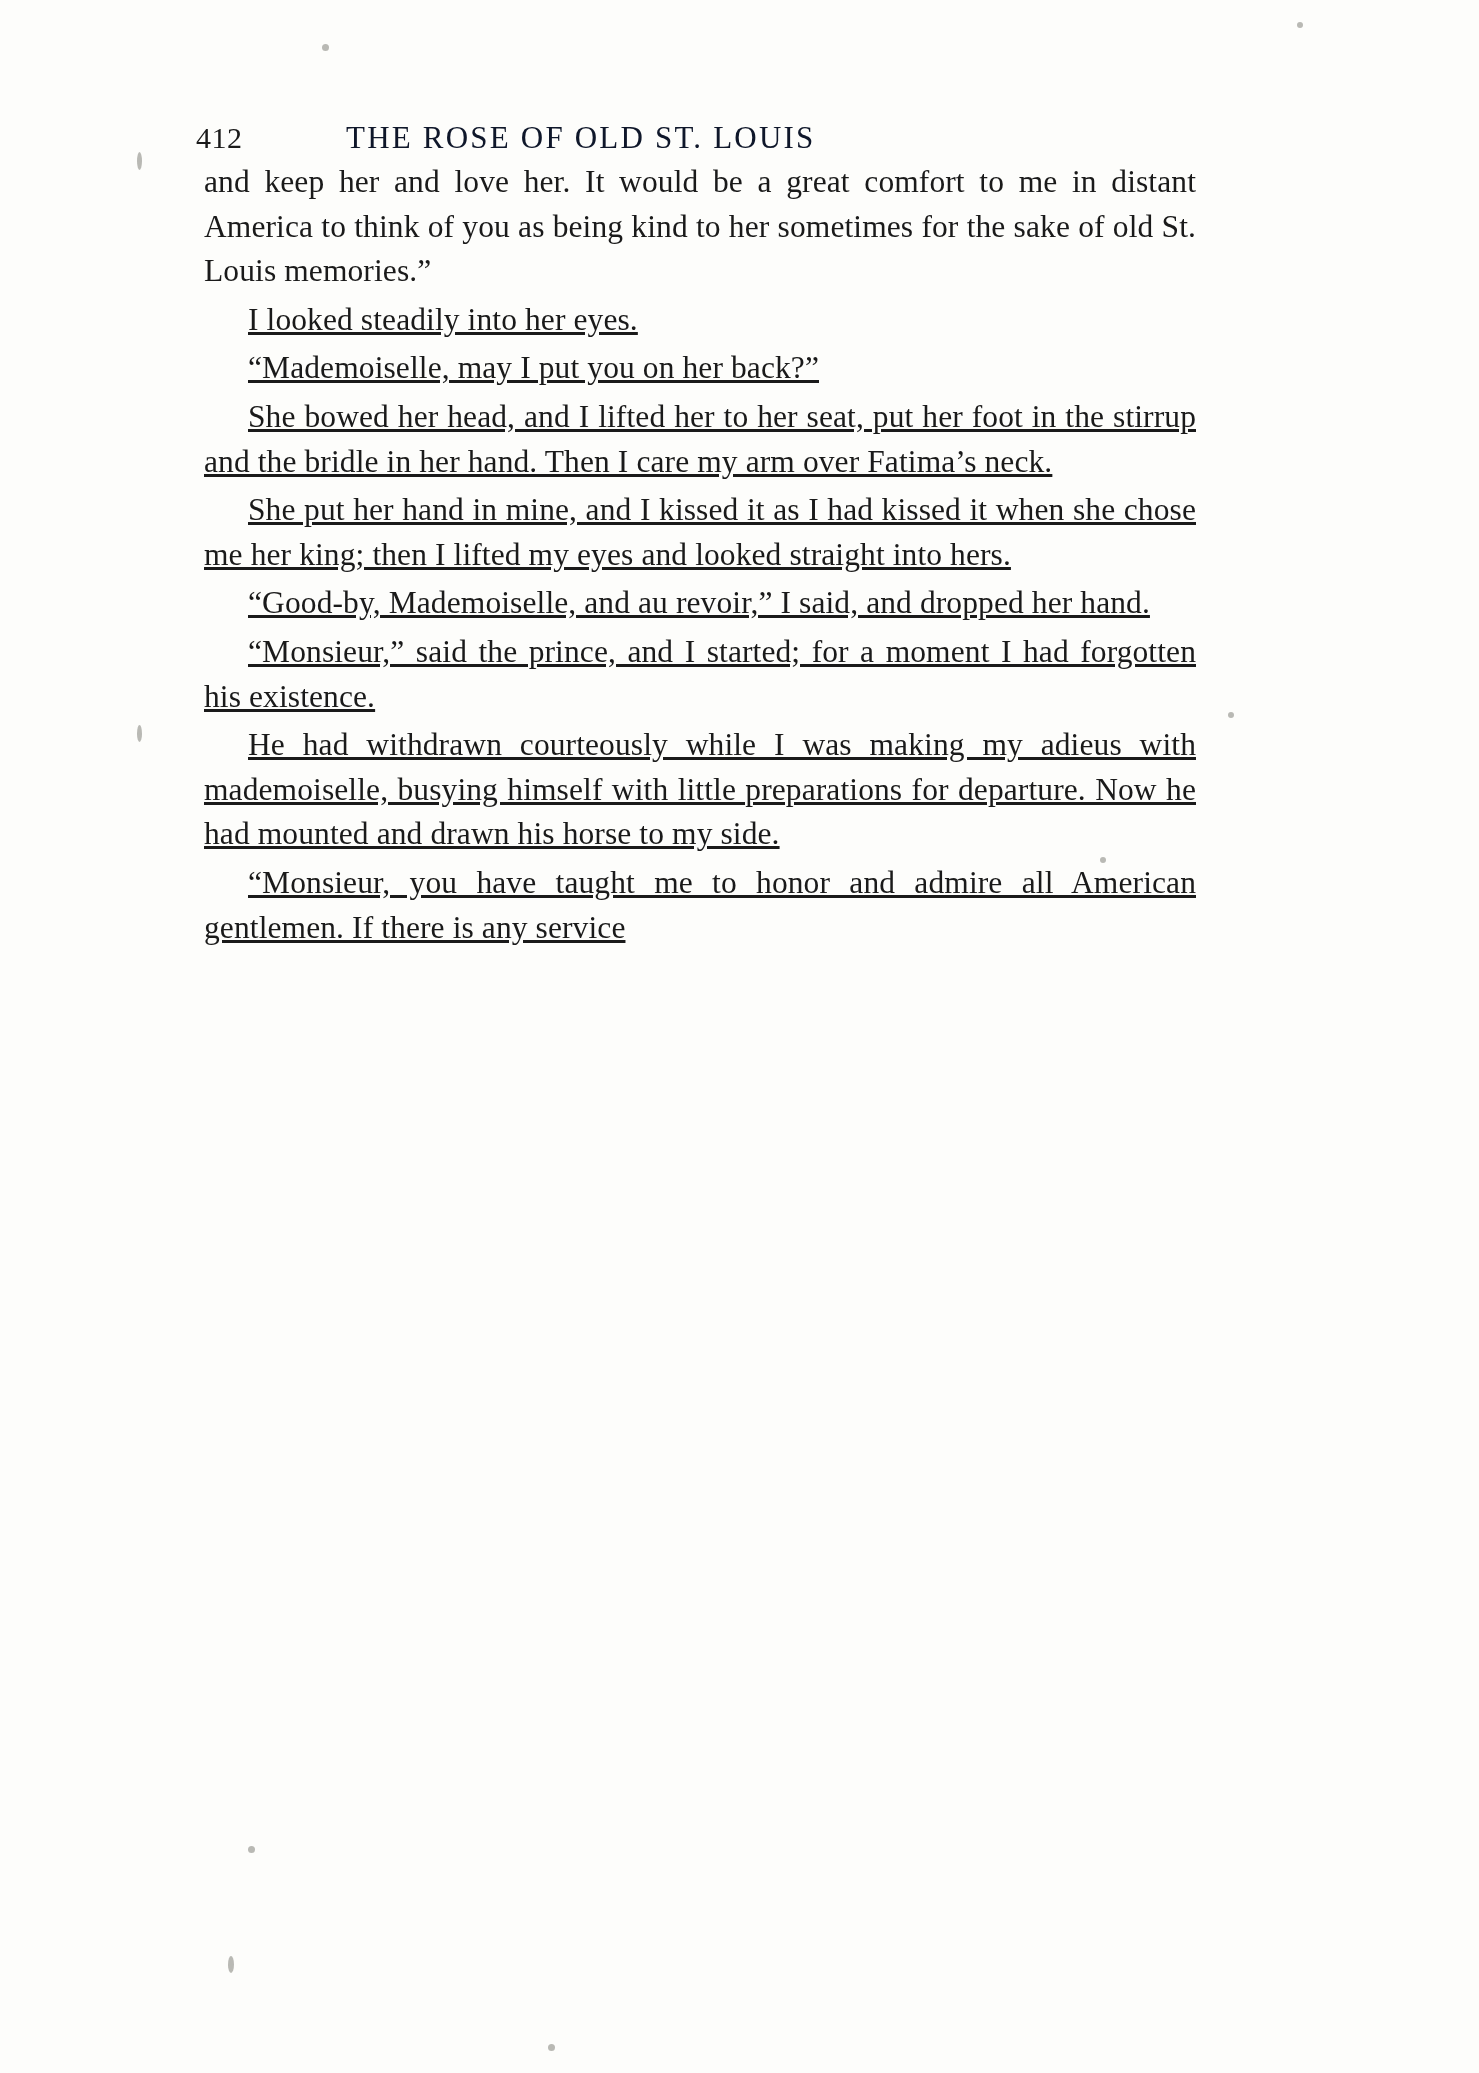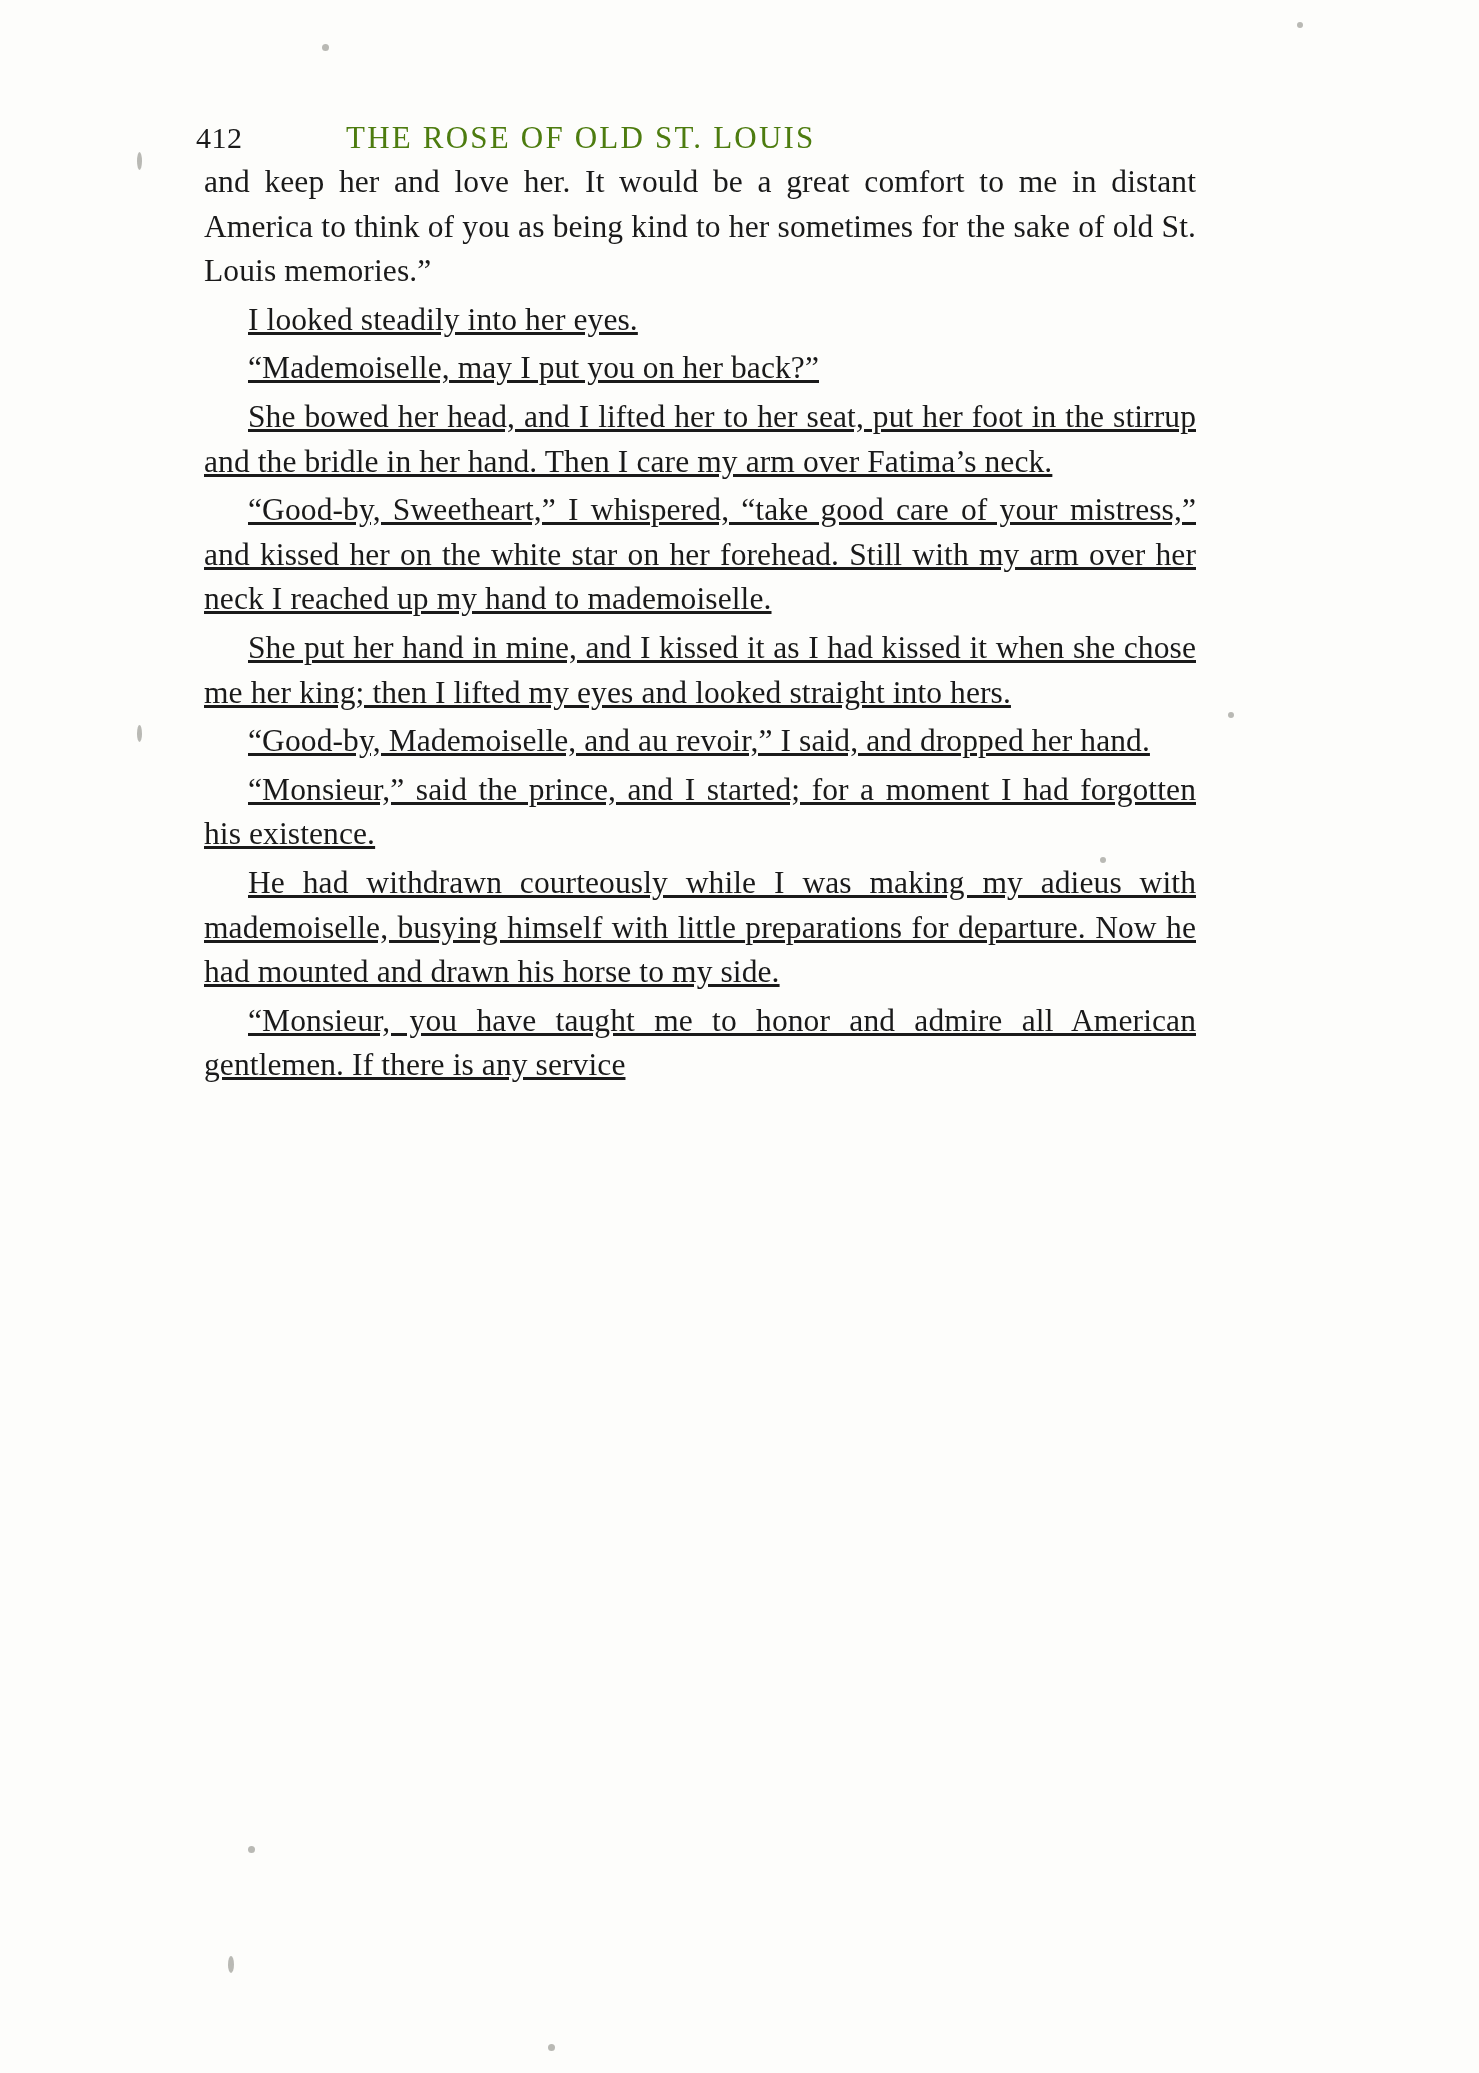--- a/index.html
+++ b/index.html
@@ -35,21 +35,21 @@
   .folio {
     font-size: 30px;
     letter-spacing: 0.5px;
     width: 150px;
     flex: none;
     color: #1a1a1a;
   }
   .running-head {
     font-size: 31px;
     letter-spacing: 2.2px;
-    color: #4d7c0f;
+    color: #0f172a;
     white-space: nowrap;
   }
   .body-text {
     width: 1000px;
     margin-left: 4px;
   }
   p.para {
     margin: 4px;
     font-size: 31.5px;
     line-height: 44.6px;
@@ -102,21 +102,20 @@
     <div class="header-row">
       <div class="folio">412</div>
       <div class="running-head">THE ROSE OF OLD ST. LOUIS</div>
     </div>
 
     <div class="body-text">
       <p class="para last-line-left">and keep her and love her.  It would be a great comfort to me in distant America to think of you as being kind to her sometimes for the sake of old St. Louis memories.”</p>
       <p class="para indent last-line-left">I looked steadily into her eyes.</p>
       <p class="para indent last-line-left">“Mademoiselle, may I put you on her back?”</p>
       <p class="para indent last-line-left">She bowed her head, and I lifted her to her seat, put her foot in the stirrup and the bridle in her hand. Then I care my arm over Fatima’s neck.</p>
-      <p class="para indent last-line-left">“Good-by, Sweetheart,” I whispered, “take good care of your mistress,” and kissed her on the white star on her forehead.  Still with my arm over her neck I reached up my hand to mademoiselle.</p>
       <p class="para indent last-line-left">She put her hand in mine, and I kissed it as I had kissed it when she chose me her king; then I lifted my eyes and looked straight into hers.</p>
       <p class="para indent last-line-left">“Good-by, Mademoiselle, and au revoir,” I said, and dropped her hand.</p>
       <p class="para indent last-line-left">“Monsieur,” said the prince, and I started; for a moment I had forgotten his existence.</p>
       <p class="para indent last-line-left">He had withdrawn courteously while I was making my adieus with mademoiselle, busying himself with little preparations for departure.  Now he had mounted and drawn his horse to my side.</p>
       <p class="para indent">“Monsieur, you have taught me to honor and admire all American gentlemen.  If there is any service</p>
     </div>
 
   </div>
 </div>
 

